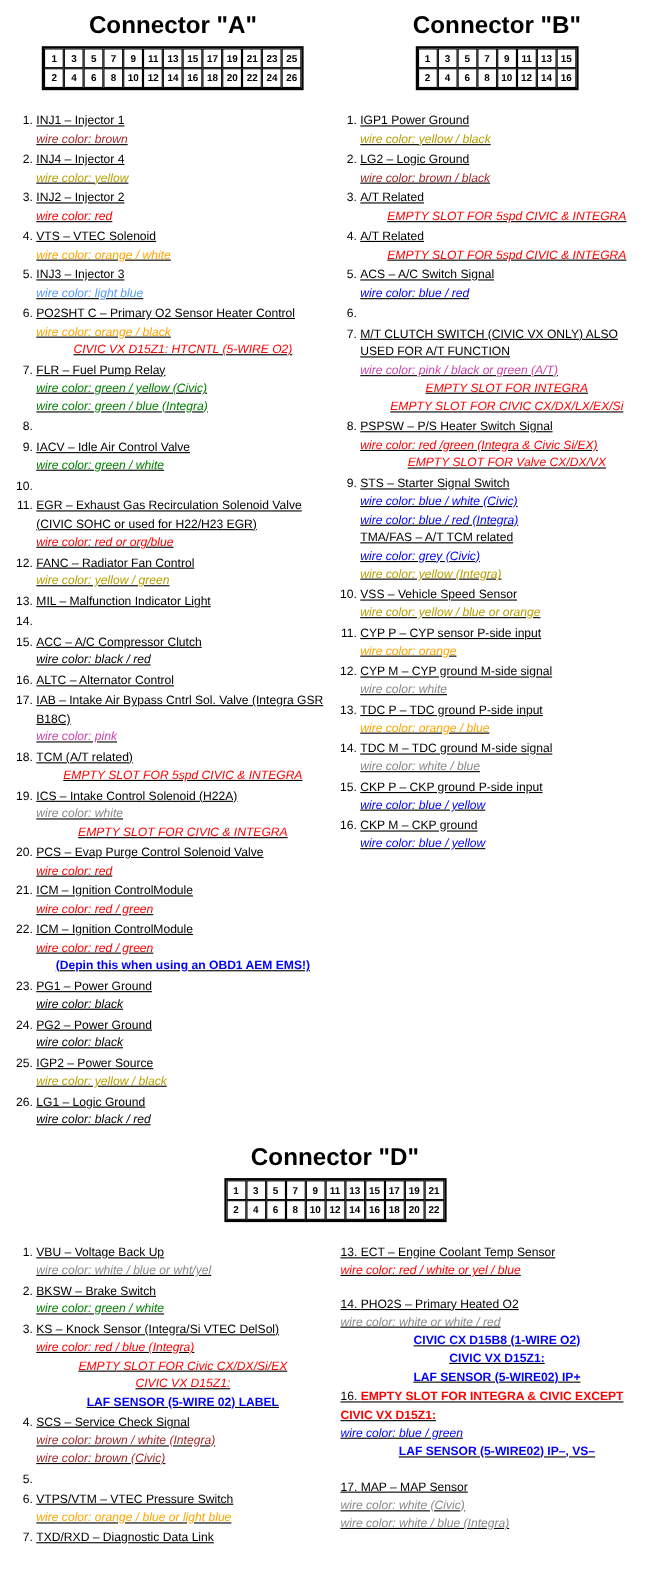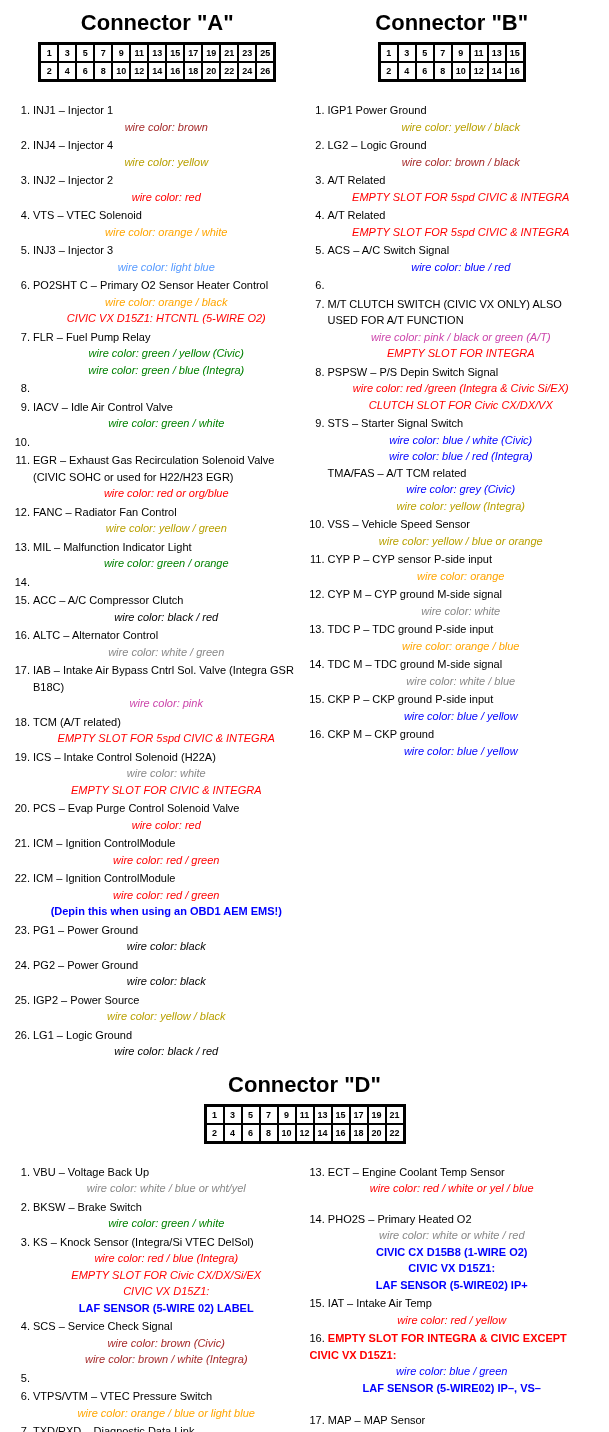--- a/index.html
+++ b/index.html
@@ -46,27 +46,28 @@
       font-weight: bold;
     }
     .pin-grid-wrapper {
       display: flex;
       justify-content: center;
       margin-bottom: 10px;
     }
     ol {
       padding-left: 18px;
       line-height: 1.5;
+      text-decoration: underline;
     }
     ol li {
       margin-bottom: 2px;
     }
     .wire-color {
       display: block;
-      text-align: center;
+      text-align: left;
       font-style: italic;
     }
     .color-brown { color: brown; }
     .color-yellow { color: #b8a000; }
     .color-red { color: red; }
     .color-orange { color: orange; }
     .color-lightblue { color: #5599ff; }
     .color-black { color: black; }
     .color-green { color: green; }
     .color-pink { color: #cc44aa; }
@@ -139,24 +140,24 @@
           <li value="3"><span>INJ2 – Injector 2</span><span class="wire-color color-red">wire color: red</span></li>
           <li value="4"><span>VTS – VTEC Solenoid</span><span class="wire-color color-orange">wire color: orange / white</span></li>
           <li value="5"><span>INJ3 – Injector 3</span><span class="wire-color color-lightblue">wire color: light blue</span></li>
           <li value="6"><span>PO2SHT C – Primary O2 Sensor Heater Control</span><span class="wire-color color-orange">wire color: orange / black</span><span class="note-red">CIVIC VX D15Z1: HTCNTL (5-WIRE O2)</span></li>
           <li value="7"><span>FLR – Fuel Pump Relay</span><span class="wire-color color-green">wire color: green / yellow (Civic)</span><span class="wire-color color-green">wire color: green / blue (Integra)</span></li>
           <li value="8"></li>
           <li value="9"><span>IACV – Idle Air Control Valve</span><span class="wire-color color-green">wire color: green / white</span></li>
           <li value="10"></li>
           <li value="11"><span>EGR – Exhaust Gas Recirculation Solenoid Valve (CIVIC SOHC or used for H22/H23 EGR)</span><span class="wire-color color-red">wire color: red or org/blue</span></li>
           <li value="12"><span>FANC – Radiator Fan Control</span><span class="wire-color color-yellow">wire color: yellow / green</span></li>
-          <li value="13"><span>MIL – Malfunction Indicator Light</span><span class="wire-color color-green">wire color: green / orange</span></li>
+          <li value="13"><span>MIL – Malfunction Indicator Light</span></li>
           <li value="14"></li>
           <li value="15"><span>ACC – A/C Compressor Clutch</span><span class="wire-color color-black">wire color: black / red</span></li>
-          <li value="16"><span>ALTC – Alternator Control</span><span class="wire-color color-white">wire color: white / green</span></li>
+          <li value="16"><span>ALTC – Alternator Control</span></li>
           <li value="17"><span>IAB – Intake Air Bypass Cntrl Sol. Valve (Integra GSR B18C)</span><span class="wire-color color-pink">wire color: pink</span></li>
           <li value="18"><span>TCM (A/T related)</span><span class="note-red">EMPTY SLOT FOR 5spd CIVIC &amp; INTEGRA</span></li>
           <li value="19"><span>ICS – Intake Control Solenoid (H22A)</span><span class="wire-color color-white">wire color: white</span><span class="note-red">EMPTY SLOT FOR CIVIC &amp; INTEGRA</span></li>
           <li value="20"><span>PCS – Evap Purge Control Solenoid Valve</span><span class="wire-color color-red">wire color: red</span></li>
           <li value="21"><span>ICM – Ignition ControlModule</span><span class="wire-color color-red">wire color: red / green</span></li>
           <li value="22"><span>ICM – Ignition ControlModule</span><span class="wire-color color-red">wire color: red / green</span><span class="note-blue">(Depin this when using an OBD1 AEM EMS!)</span></li>
           <li value="23"><span>PG1 – Power Ground</span><span class="wire-color color-black">wire color: black</span></li>
           <li value="24"><span>PG2 – Power Ground</span><span class="wire-color color-black">wire color: black</span></li>
           <li value="25"><span>IGP2 – Power Source</span><span class="wire-color color-yellow">wire color: yellow / black</span></li>
           <li value="26"><span>LG1 – Logic Ground</span><span class="wire-color color-black">wire color: black / red</span></li>
@@ -189,22 +190,22 @@
             </div>
         </div>
       </div>
       <ol id="connector-b-list">
           <li value="1"><span>IGP1 Power Ground</span><span class="wire-color color-yellow">wire color: yellow / black</span></li>
           <li value="2"><span>LG2 – Logic Ground</span><span class="wire-color color-brown">wire color: brown / black</span></li>
           <li value="3"><span>A/T Related</span><span class="note-red">EMPTY SLOT FOR 5spd CIVIC &amp; INTEGRA</span></li>
           <li value="4"><span>A/T Related</span><span class="note-red">EMPTY SLOT FOR 5spd CIVIC &amp; INTEGRA</span></li>
           <li value="5"><span>ACS – A/C Switch Signal</span><span class="wire-color color-blue">wire color: blue / red</span></li>
           <li value="6"></li>
-          <li value="7"><span>M/T CLUTCH SWITCH (CIVIC VX ONLY) ALSO USED FOR A/T FUNCTION</span><span class="wire-color color-pink">wire color: pink / black or green (A/T)</span><span class="note-red">EMPTY SLOT FOR INTEGRA</span></li>
-          <li value="8"><span>PSPSW – P/S Depin Switch Signal</span><span class="wire-color color-red">wire color: red /green (Integra &amp; Civic Si/EX)</span><span class="note-red">CLUTCH SLOT FOR Civic CX/DX/VX</span></li>
+          <li value="7"><span>M/T CLUTCH SWITCH (CIVIC VX ONLY) ALSO USED FOR A/T FUNCTION</span><span class="wire-color color-pink">wire color: pink / black or green (A/T)</span><span class="note-red">EMPTY SLOT FOR INTEGRA</span><span class="note-red">EMPTY SLOT FOR CIVIC CX/DX/LX/EX/Si</span></li>
+          <li value="8"><span>PSPSW – P/S Heater Switch Signal</span><span class="wire-color color-red">wire color: red /green (Integra &amp; Civic Si/EX)</span><span class="note-red">EMPTY SLOT FOR Valve CX/DX/VX</span></li>
           <li value="9"><span>STS – Starter Signal Switch</span><span class="wire-color color-blue">wire color: blue / white (Civic)</span><span class="wire-color color-blue">wire color: blue / red (Integra)</span><span style="display: block;">TMA/FAS – A/T TCM related</span><span class="wire-color color-blue">wire color: grey (Civic)</span><span class="wire-color color-yellow">wire color: yellow (Integra)</span></li>
           <li value="10"><span>VSS – Vehicle Speed Sensor</span><span class="wire-color color-yellow">wire color: yellow / blue or orange</span></li>
           <li value="11"><span>CYP P – CYP sensor P-side input</span><span class="wire-color color-orange">wire color: orange</span></li>
           <li value="12"><span>CYP M – CYP ground M-side signal</span><span class="wire-color color-white">wire color: white</span></li>
           <li value="13"><span>TDC P – TDC ground P-side input</span><span class="wire-color color-orange">wire color: orange / blue</span></li>
           <li value="14"><span>TDC M – TDC ground M-side signal</span><span class="wire-color color-white">wire color: white / blue</span></li>
           <li value="15"><span>CKP P – CKP ground P-side input</span><span class="wire-color color-blue">wire color: blue / yellow</span></li>
           <li value="16"><span>CKP M – CKP ground</span><span class="wire-color color-blue">wire color: blue / yellow</span></li>
         </ol>
     </div>
@@ -241,31 +242,30 @@
             <div class="pin-cell">22</div>
           </div>
       </div>
     </div>
     <div class="three-col">
       <div class="col-left">
         <ol id="connector-d-list-left">
             <li value="1"><span>VBU – Voltage Back Up</span><span class="wire-color color-white">wire color: white / blue or wht/yel</span></li>
             <li value="2"><span>BKSW – Brake Switch</span><span class="wire-color color-green">wire color: green / white</span></li>
             <li value="3"><span>KS – Knock Sensor (Integra/Si VTEC DelSol)</span><span class="wire-color color-red">wire color: red / blue (Integra)</span><span class="note-red">EMPTY SLOT FOR Civic CX/DX/Si/EX</span><span class="note-red">CIVIC VX D15Z1:</span><span class="note-blue">LAF SENSOR (5-WIRE 02) LABEL</span></li>
-            <li value="4"><span>SCS – Service Check Signal</span><span class="wire-color color-brown">wire color: brown (Civic)</span><span class="wire-color color-brown">wire color: brown / white (Integra)</span></li>
+            <li value="4"><span>SCS – Service Check Signal</span><span class="wire-color color-brown">wire color: brown / white (Integra)</span><span class="wire-color color-brown">wire color: brown (Civic)</span></li>
             <li value="5"></li>
             <li value="6"><span>VTPS/VTM – VTEC Pressure Switch</span><span class="wire-color color-orange">wire color: orange / blue or light blue</span></li>
             <li value="7"><span>TXD/RXD – Diagnostic Data Link</span></li>
           </ol>
       </div>
       <div class="col-right">
         <ol id="connector-d-list-right" style="list-style:none; padding-left:0;">
             <li style="margin-bottom: 14px;"><span style="font-weight: normal;">13. </span><span>ECT – Engine Coolant Temp Sensor</span><span class="wire-color color-red">wire color: red / white or yel / blue</span></li>
             <li style="margin-bottom: 2px;"><span style="font-weight: normal;">14. </span><span>PHO2S – Primary Heated O2</span><span class="wire-color color-white">wire color: white or white / red</span><span class="note-blue">CIVIC CX D15B8 (1-WIRE O2)</span><span class="note-blue">CIVIC VX D15Z1:</span><span class="note-blue">LAF SENSOR (5-WIRE02) IP+</span></li>
-            <li style="margin-bottom: 2px;"><span style="font-weight: normal;">15. </span><span>IAT – Intake Air Temp</span><span class="wire-color color-red">wire color: red / yellow</span></li>
             <li style="margin-bottom: 16px;"><span style="font-weight: normal;">16. </span><span class="empty-slot">EMPTY SLOT FOR INTEGRA &amp; CIVIC EXCEPT CIVIC VX D15Z1:</span><span class="wire-color color-blue">wire color: blue / green</span><span class="note-blue">LAF SENSOR (5-WIRE02) IP–, VS–</span></li>
             <li style="margin-bottom: 2px;"><span style="font-weight: normal;">17. </span><span>MAP – MAP Sensor</span><span class="wire-color color-white">wire color: white (Civic)</span><span class="wire-color color-white">wire color: white / blue (Integra)</span></li>
           </ol>
       </div>
     </div>
   </div>
 
 </div>
 
 </body></html>

